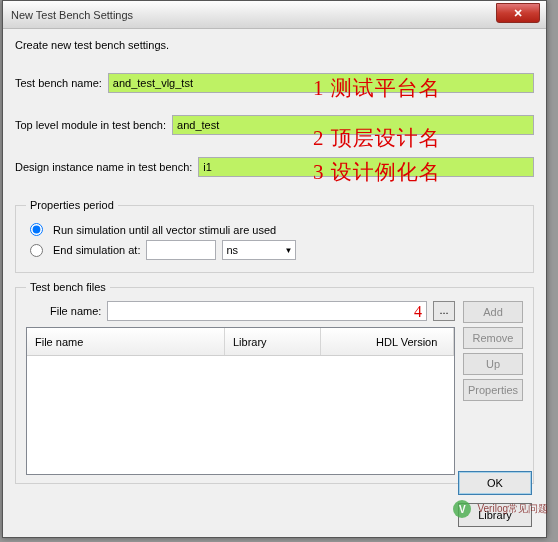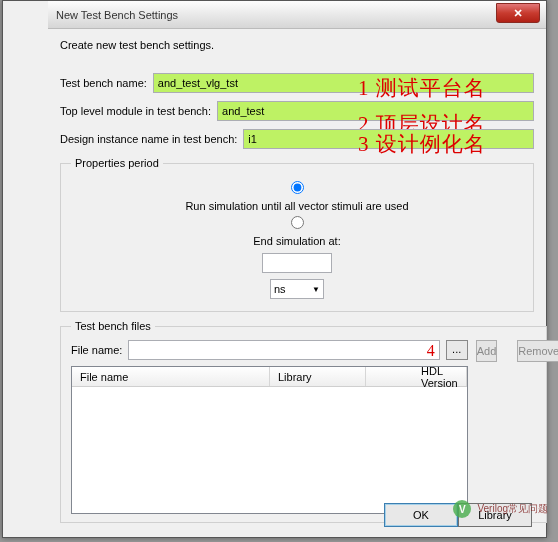--- a/index.html
+++ b/index.html
@@ -1,45 +1,45 @@
 <!DOCTYPE html>
 <html><head>
 <meta charset="utf-8">
 <style>
   * { box-sizing: border-box; font-family: "Segoe UI", Tahoma, sans-serif; font-size: 11px; }
   body { margin: 0; padding: 0; background: #999; width: 558px; height: 542px; position: relative; }
-  .window { position: absolute; left: 2px; top: 0; width: 545px; height: 538px; background: #f0f0f0; border: 1px solid #555; box-shadow: 0 0 6px rgba(0,0,0,0.4); padding-left: 45px; }
+  .window { position: absolute; left: 2px; top: 0; width: 545px; height: 538px; background: #f0f0f0; border: 1px solid #555; box-shadow: 0 0 6px rgba(0,0,0,0.4); }
   .titlebar { height: 28px; background: linear-gradient(to bottom,#fdfdfd 0%,#e9e9e9 50%,#d6d6d6 100%); display:flex; align-items:center; padding-left:8px; border-bottom:1px solid #bbb; position:relative;}
   .titlebar-text { color:#333; }
   .close-btn { position:absolute; right:6px; top:2px; width:44px; height:20px; background: linear-gradient(to bottom,#e27777 0%,#c83b2f 50%,#b02015 100%); border:1px solid #8a2a22; border-radius:0 0 3px 3px; display:flex; align-items:center; justify-content:center; color:white; font-weight:bold; font-size:12px; cursor:default;}
   .content { padding:10px 12px; }
   .desc { margin-bottom:22px; }
-  .row { display:flex; align-items:center; margin-bottom:8px; gap:6px; position:relative;}
+  .row { display:flex; align-items:center; margin-bottom:22px; gap:6px; position:relative;}
   .row label { white-space:nowrap; }
   .row input[type=text] { flex:1; height:20px; padding:1px 4px; border:1px solid #abadb3; background:#bef264; }
   .annot { position:absolute; color:#d00; font-family: "SimSun","宋体",serif; font-size:21px; font-weight:400; letter-spacing:1px; pointer-events:none;}
   fieldset { border:1px solid #d0d0d0; margin:4px 0 8px 0; padding:8px 10px; }
   legend { padding:0 4px; }
-  .radio-row { display:flex; align-items:center; margin:4px 0; gap:6px;flex-direction:column; }
+  .radio-row { display:flex; align-items:center; margin:4px 0; gap:6px; }
   .radio-row input[type=radio]{ margin:0 4px 0 4px;}
   .sim-time { width:70px; height:20px; border:1px solid #abadb3; background:white; padding:1px 4px;}
-  .unit { width:54px; height:20px; border:1px solid #abadb3; background:white; text-align:left; padding:0 3px; display:inline-flex; align-items:center; justify-content:space-between;}
+  .unit { width:74px; height:20px; border:1px solid #abadb3; background:white; text-align:left; padding:0 3px; display:inline-flex; align-items:center; justify-content:space-between;}
   .unit .arrow{ font-size:8px;}
   .files-area { display:flex; gap:8px; }
   .files-left { flex:1; }
-  .filename-row { display:flex; align-items:center; gap:6px; margin-bottom:6px; position:relative;}
+  .filename-row { display:flex; align-items:center; gap:6px; margin-bottom:6px; position:relative;margin-left:24px;}
   .filename-row input{ flex:1; height:20px; border:1px solid #abadb3; background:white; padding:1px 4px;}
   .browse-btn { width:22px; height:20px; border:1px solid #888; background:#e8e8e8; text-align:center; line-height:16px; cursor:default;}
   .table { border:1px solid #828790; background:white; height:148px; overflow:hidden;}
-  .thead { display:flex; height:20px; background:linear-gradient(to bottom,#fff,#eee); border-bottom:1px solid #cfcfcf;}
+  .thead { display:flex; height:28px; background:linear-gradient(to bottom,#fff,#eee); border-bottom:1px solid #cfcfcf;}
   .th { padding:2px 8px; border-right:1px solid #d6d6d6; display:flex; align-items:center;}
   .th1 { width:198px;} .th2{ width:96px;text-align:right;} .th3{ flex:1;margin-left:47px;}
-  .side-btns { width:60px; display:flex; flex-direction:row; gap:20px; }
+  .side-btns { width:60px; display:flex; flex-direction:column; gap:4px; }
   .btn { height:22px; border:1px solid #adadad; background:#e5e5e5; color:#8a8a8a; text-align:center; line-height:20px; cursor:default;}
-  .footer { position:absolute; bottom:10px; right:14px; display:flex; }
+  .footer { position:absolute; bottom:10px; right:14px; display:flex; gap:8px;flex-direction:column;}
   .footer .fbtn { width:74px; height:24px; border:1px solid #707070; background:#e8e8e8; text-align:center; line-height:22px; cursor:default;}
   .footer .fbtn.ok { border:1px solid #3c7fb1; box-shadow:0 0 0 1px #a5d0e8 inset;}
   .wm { position:absolute; right:10px; bottom:24px; display:flex; align-items:center; gap:6px; opacity:0.82;}
   .wm-ico { width:18px; height:18px; border-radius:50%; background:#4caf50; display:flex; align-items:center; justify-content:center; color:white; font-size:10px; font-weight:bold;}
   .wm-txt { color:#7f1d1d; font-size:10px;}
 </style>
 </head>
 <body>
 
 <div class="window">

